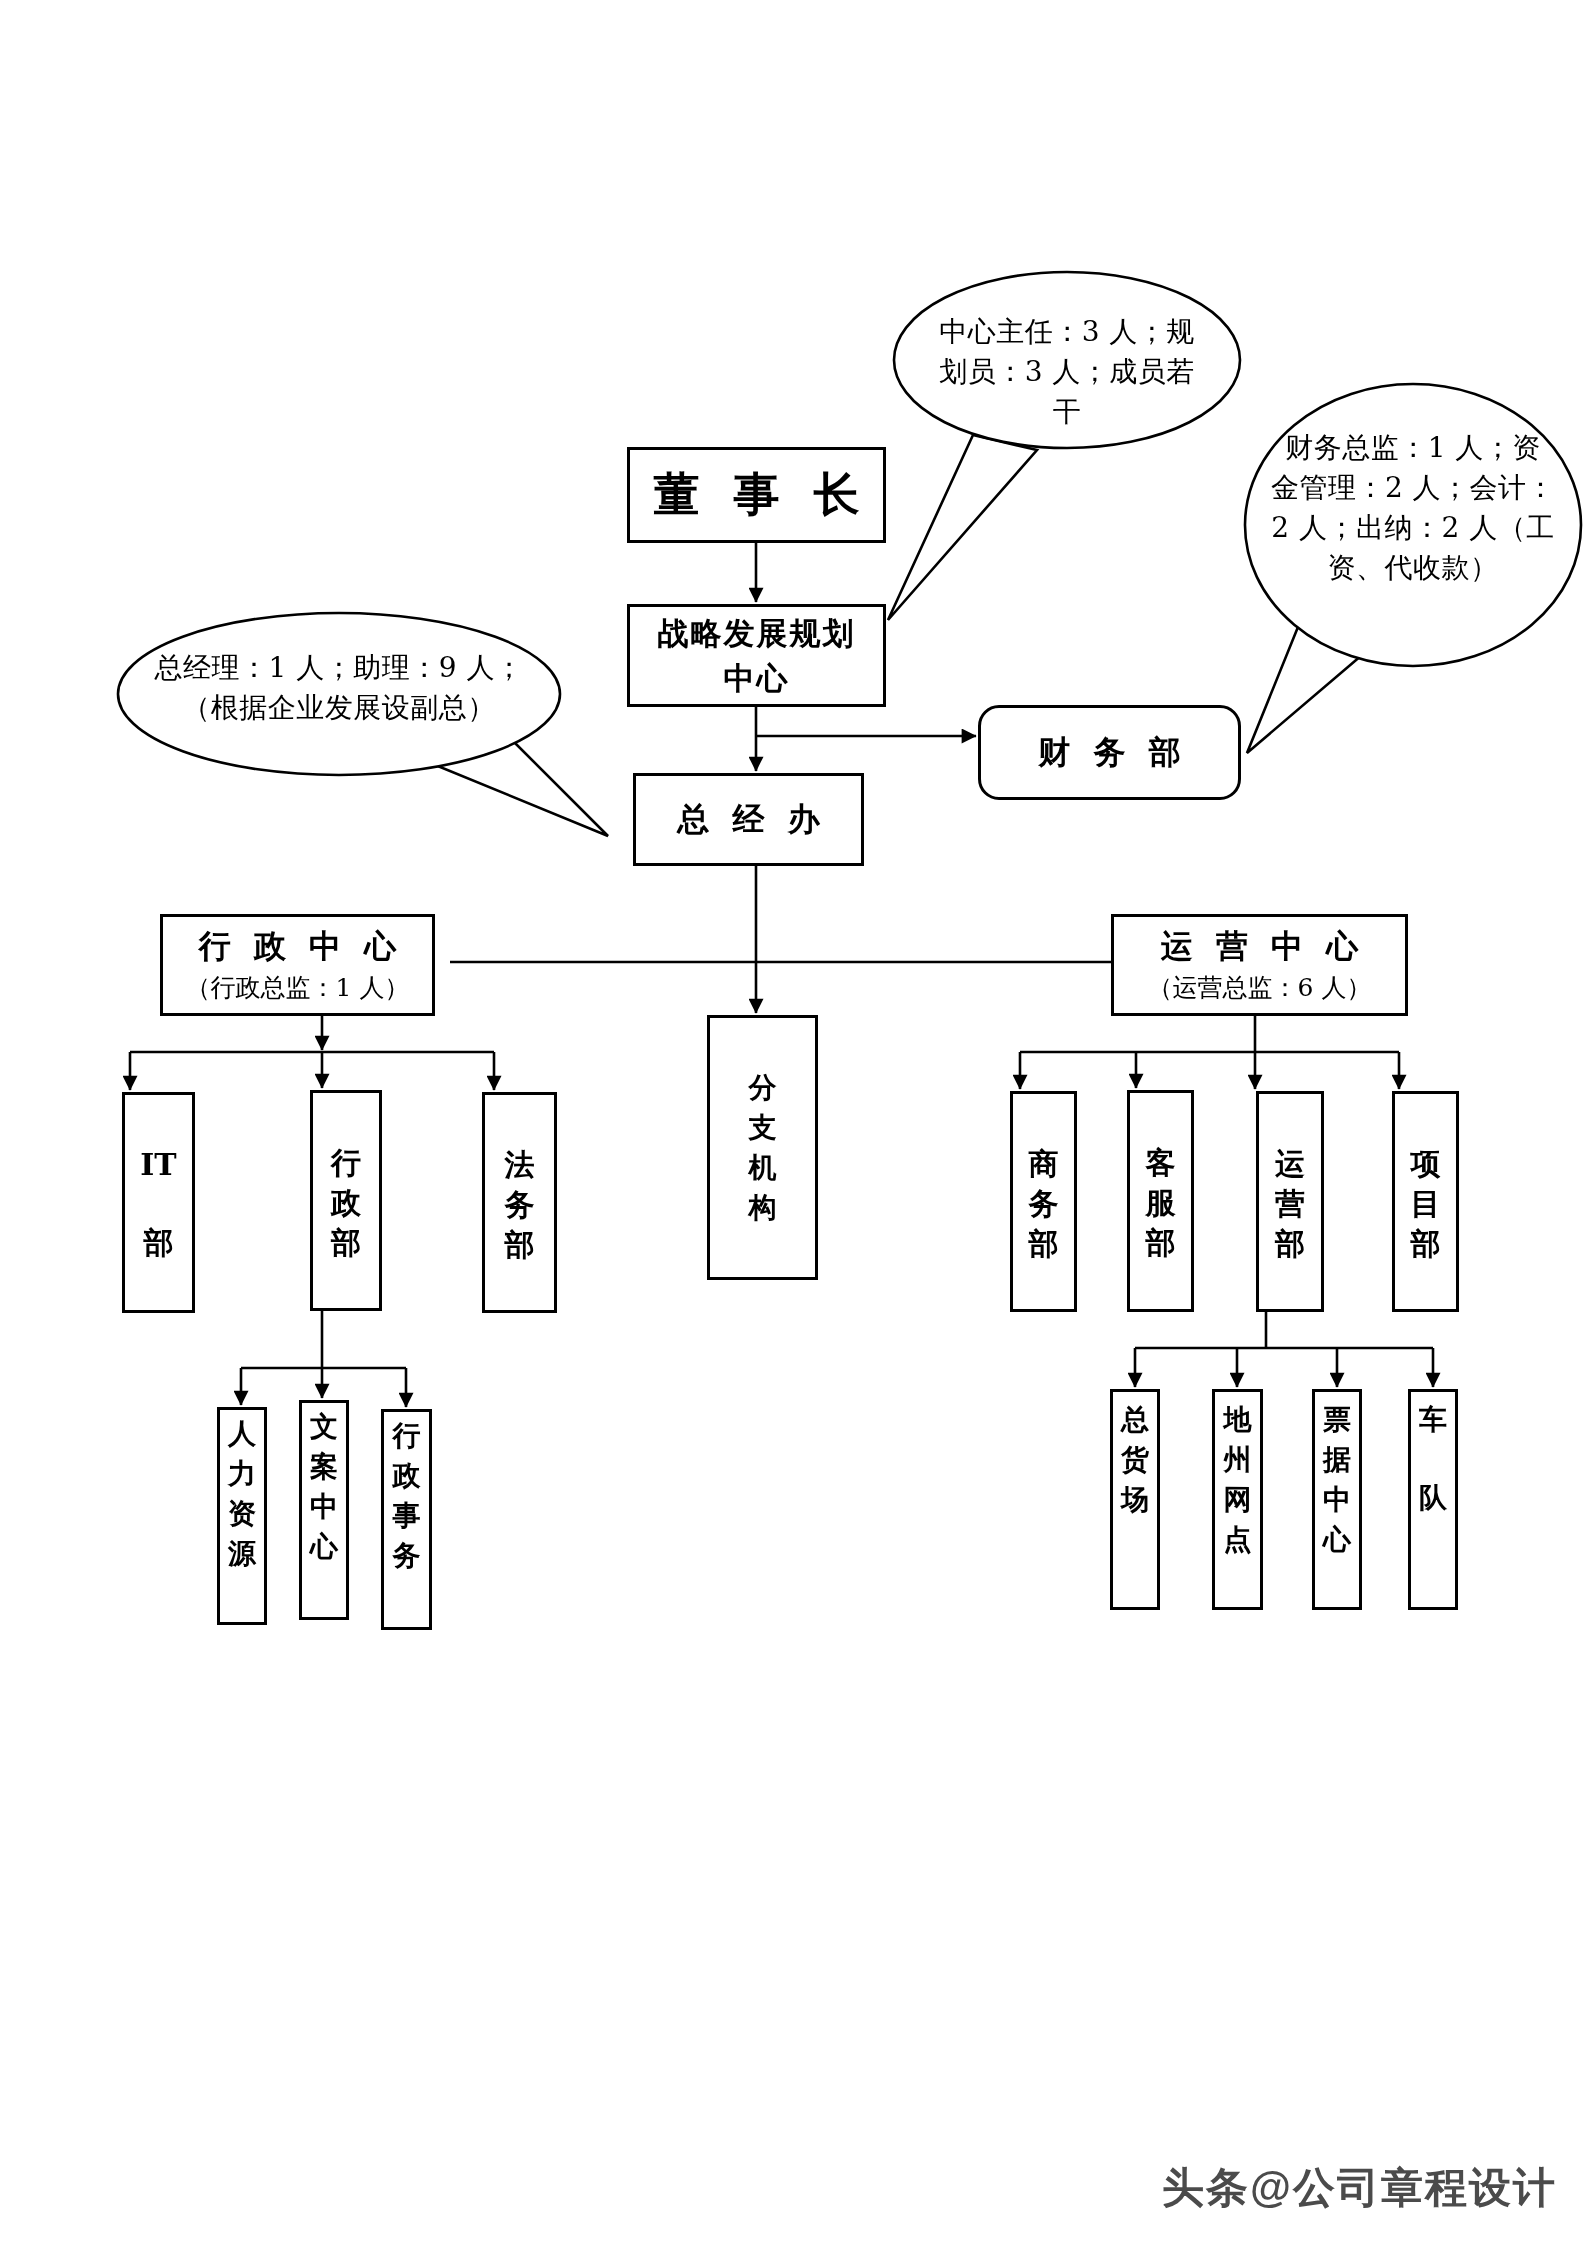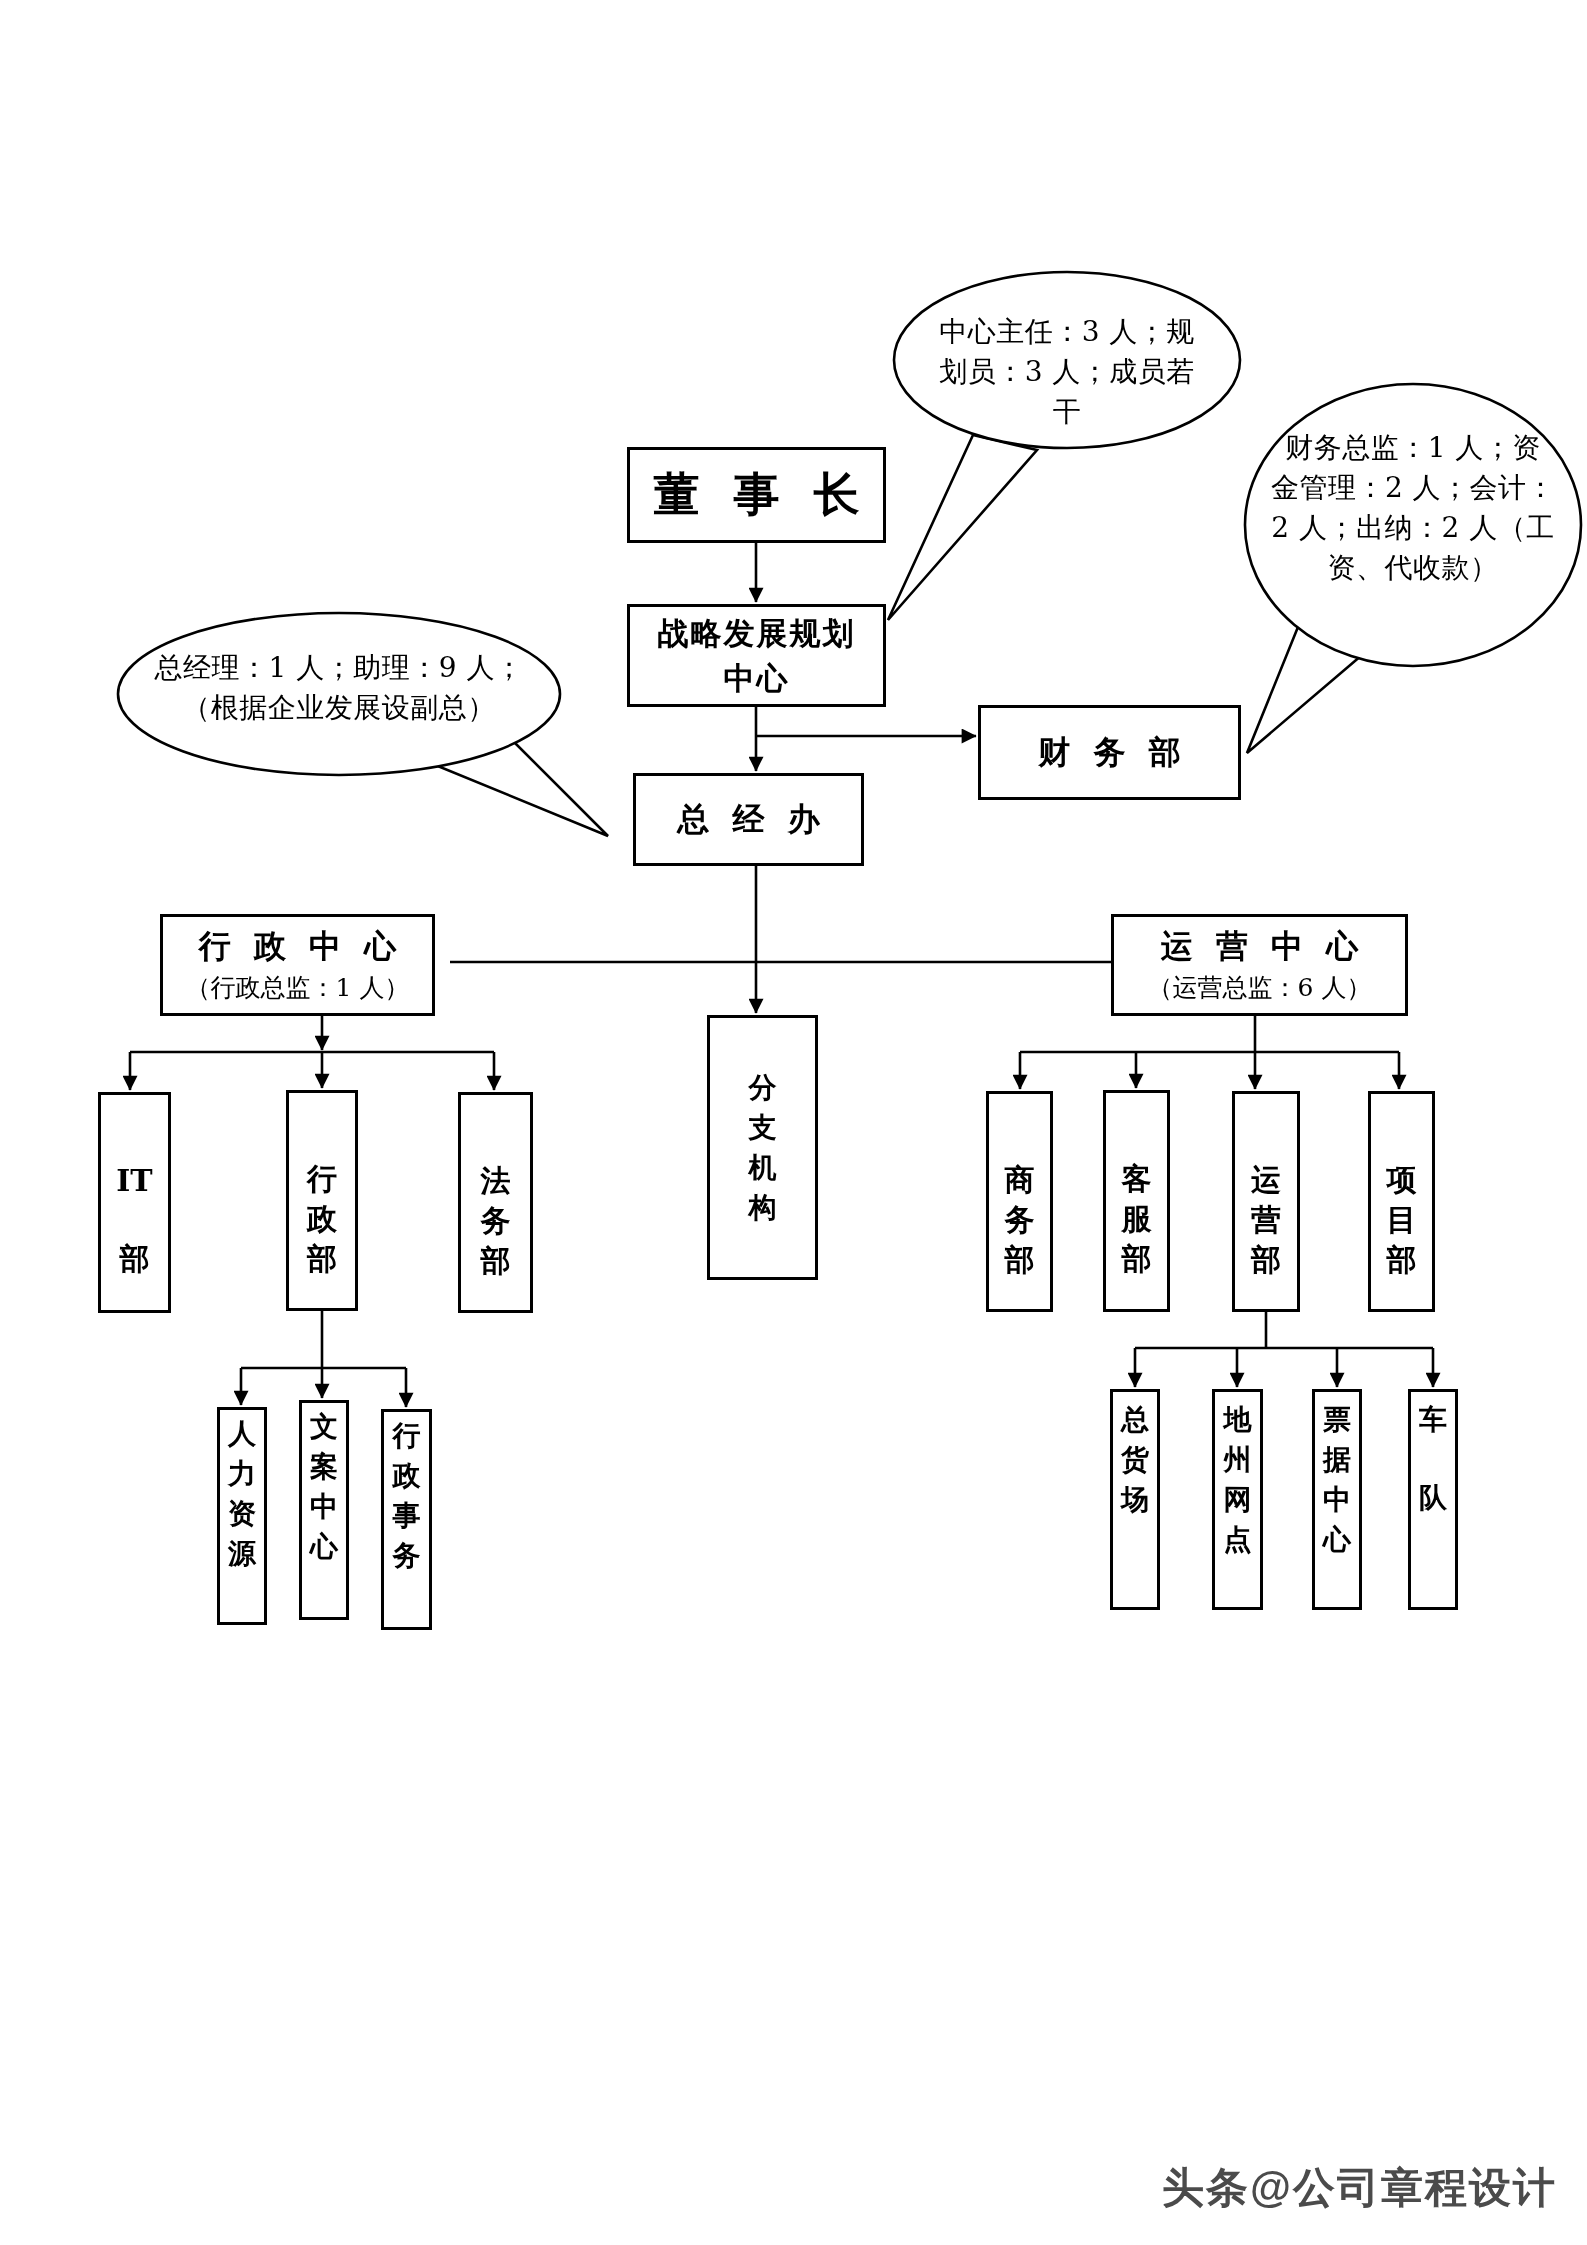--- a/index.html
+++ b/index.html
@@ -19,21 +19,21 @@
   .two-line .l1   { font-size:31px; line-height:45px; letter-spacing:2px; }
   .two-line .l2   { font-size:31px; line-height:45px; letter-spacing:2px; }
   .center-box .title { font-size:32px; line-height:46px; letter-spacing:6px; text-indent:6px; }
   .center-box .note  { font-size:25px; line-height:38px; font-weight:500; }
 
   
   .vbox span { display:block; line-height:40px; }
   .v30 { font-size:30px; }
   .v28 { font-size:28px; }
   .v28 span { line-height:40px; }
-  .pt50 { justify-content:flex-start; padding-top:66px; }
+  .pt50 { justify-content:flex-start; padding-top:50px;margin-left:24px; }
   .pt8  { justify-content:flex-start; padding-top:8px; }
   .pt4  { justify-content:flex-start; padding-top:4px; }
   .vgap { row-gap:38px; }
 
   .bubble-text {
     position:absolute; text-align:center; font-size:28px; line-height:40px;
     font-weight:500; letter-spacing:0.5px;
   }
   #watermark {
     position:absolute; right:30px; top:2160px;
@@ -122,21 +122,21 @@
 
   <div class="box" style="left:627px; top:447px; width:259px; height:96px;">
     <div class="chairman-label">董 事 长</div>
   </div>
 
   <div class="box two-line" style="left:627px; top:604px; width:259px; height:103px;">
     <div class="l1">战略发展规划</div>
     <div class="l2">中心</div>
   </div>
 
-  <div class="box" style="left:978px; top:705px; width:263px; height:95px;">
+  <div class="box" style="left:978px; top:705px; width:263px; height:95px;border-radius:21px;">
     <div class="big-label">财 务 部</div>
   </div>
 
   <div class="box" style="left:633px; top:773px; width:231px; height:93px;">
     <div class="big-label">总 经 办</div>
   </div>
 
   <div class="box center-box" style="left:160px; top:914px; width:275px; height:102px;">
     <div class="title">行 政 中 心</div>
     <div class="note">（行政总监：1 人）</div>

